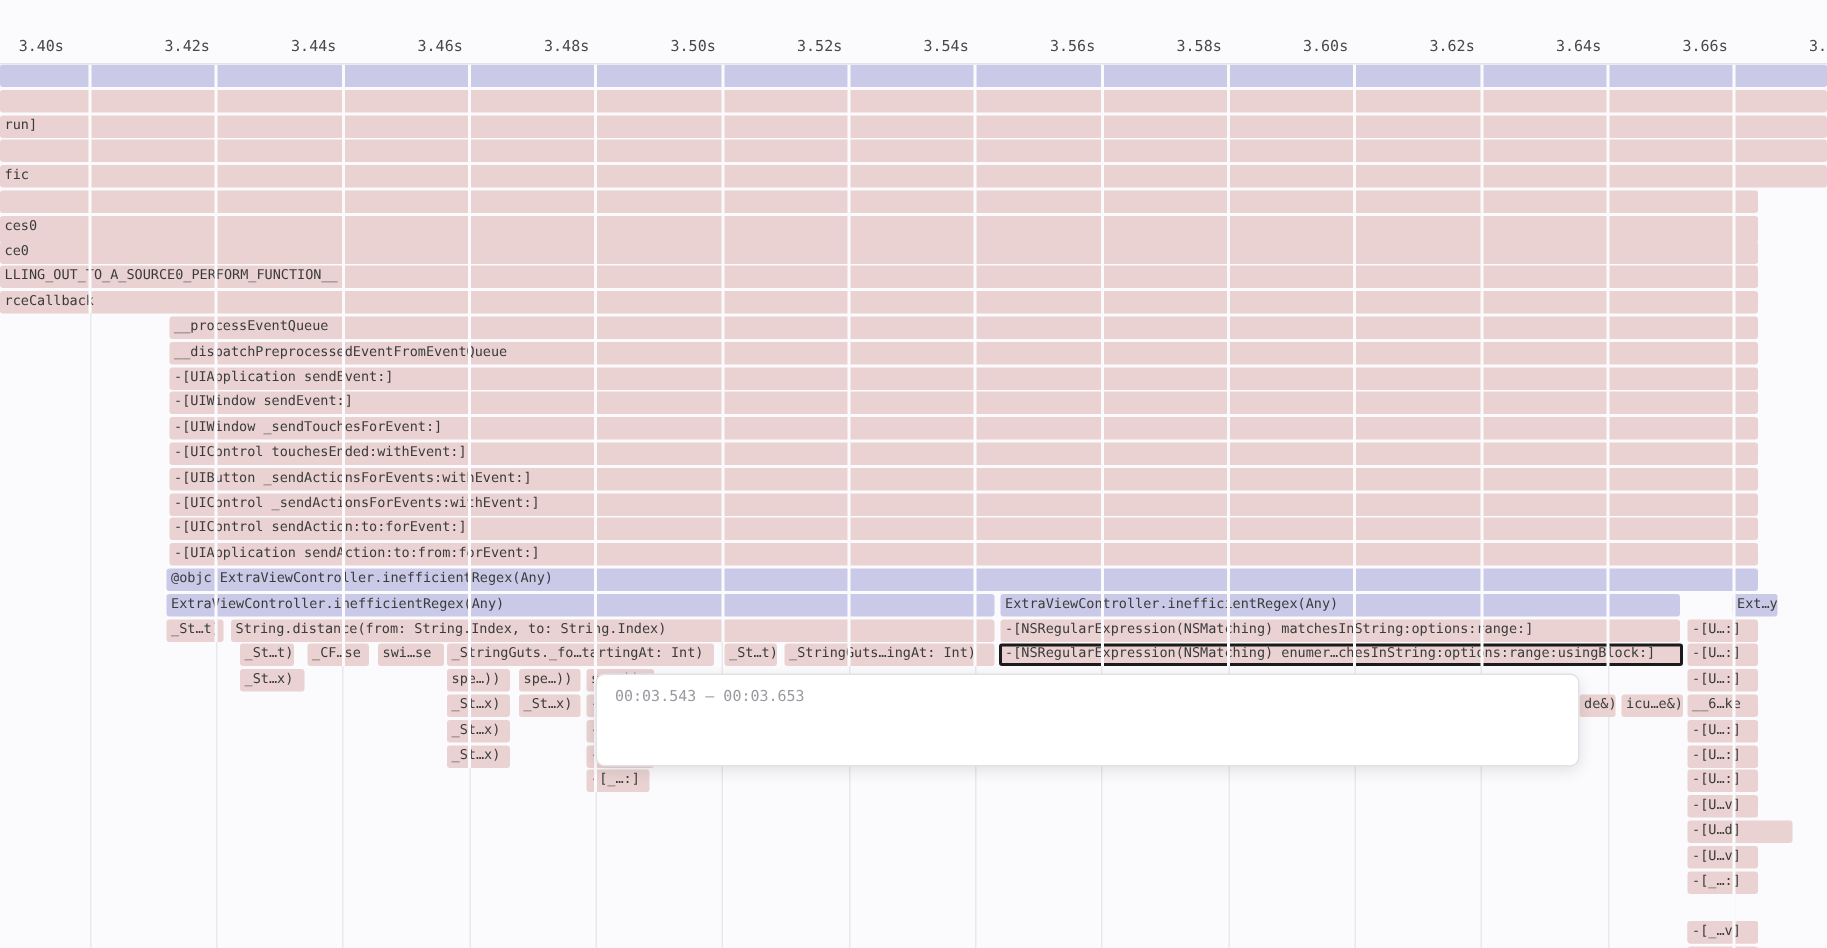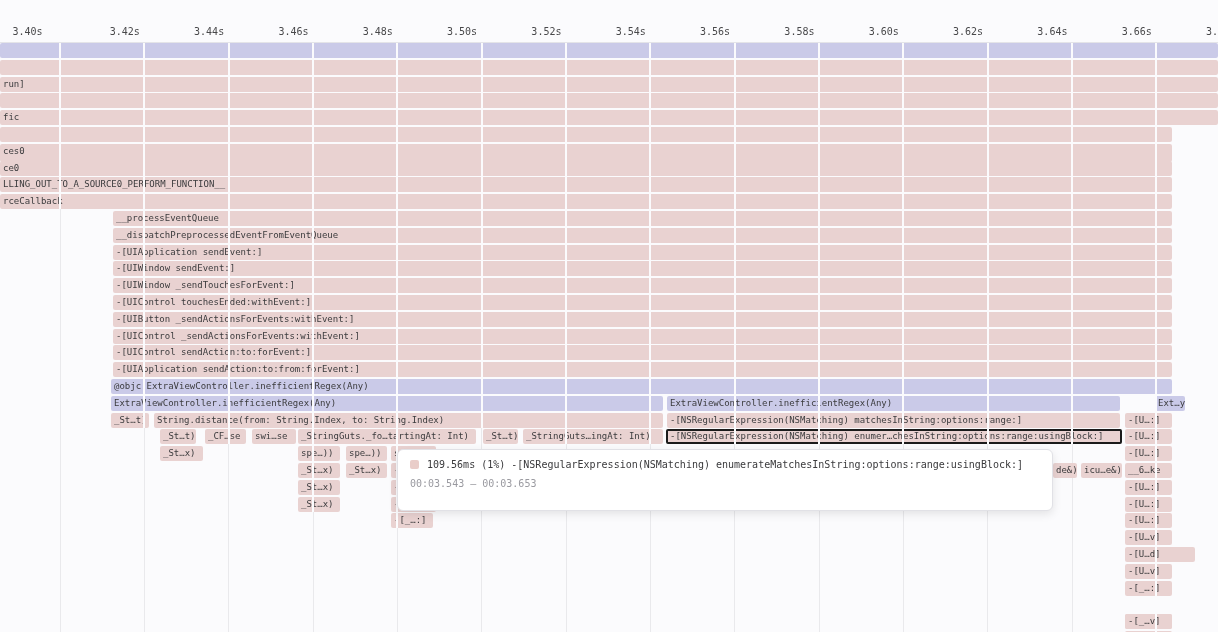--- a/index.html
+++ b/index.html
@@ -159,18 +159,14 @@
     <div class="gridline-white" style="left: 649.3px; height: 401px;"></div>
     <div class="gridline-white" style="left: 733.7px; height: 401px;"></div>
     <div class="gridline-white" style="left: 818px; height: 401px;"></div>
     <div class="gridline-white" style="left: 902.3px; height: 401px;"></div>
     <div class="gridline-white" style="left: 986.7px; height: 401px;"></div>
     <div class="gridline-white" style="left: 1071px; height: 401px;"></div>
     <div class="gridline-white" style="left: 1155.3px; height: 589px;"></div>
   </div>
 
 <div id="tooltip">
-  <div class="tt-line tt-line1">
-    <span class="tt-swatch"></span>
-    <span>109.56ms (1%) -[NSRegularExpression(NSMatching) enumerateMatchesInString:options:range:usingBlock:]</span>
-  </div>
   <div class="tt-line tt-gray">00:03.543 — 00:03.653</div>
 </div>
 
 </body></html>

